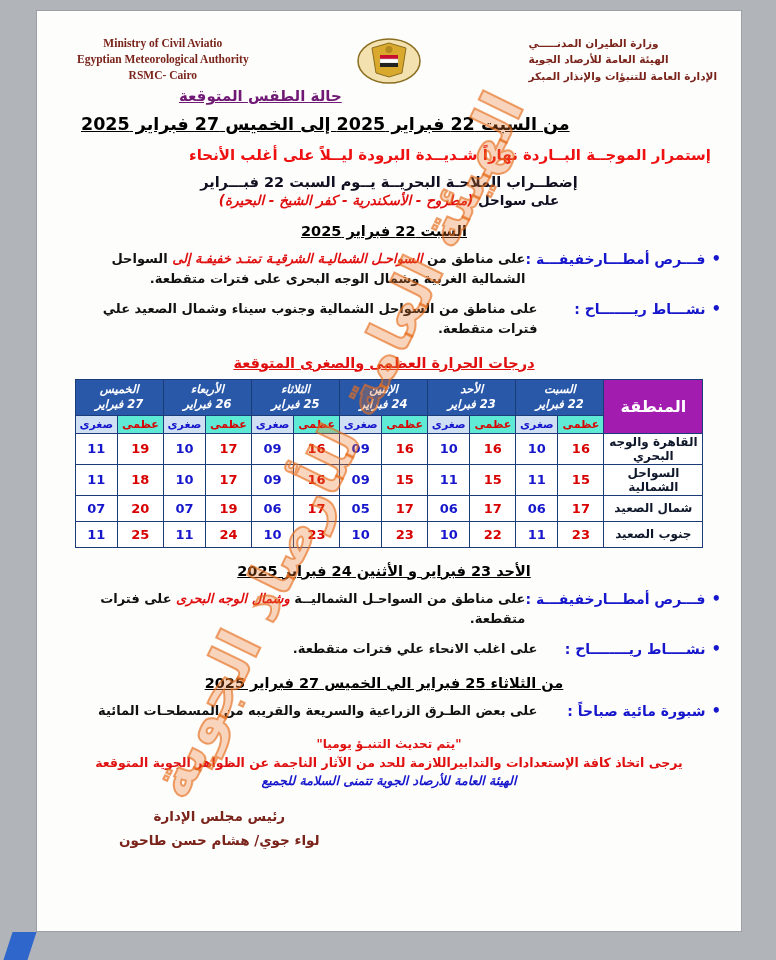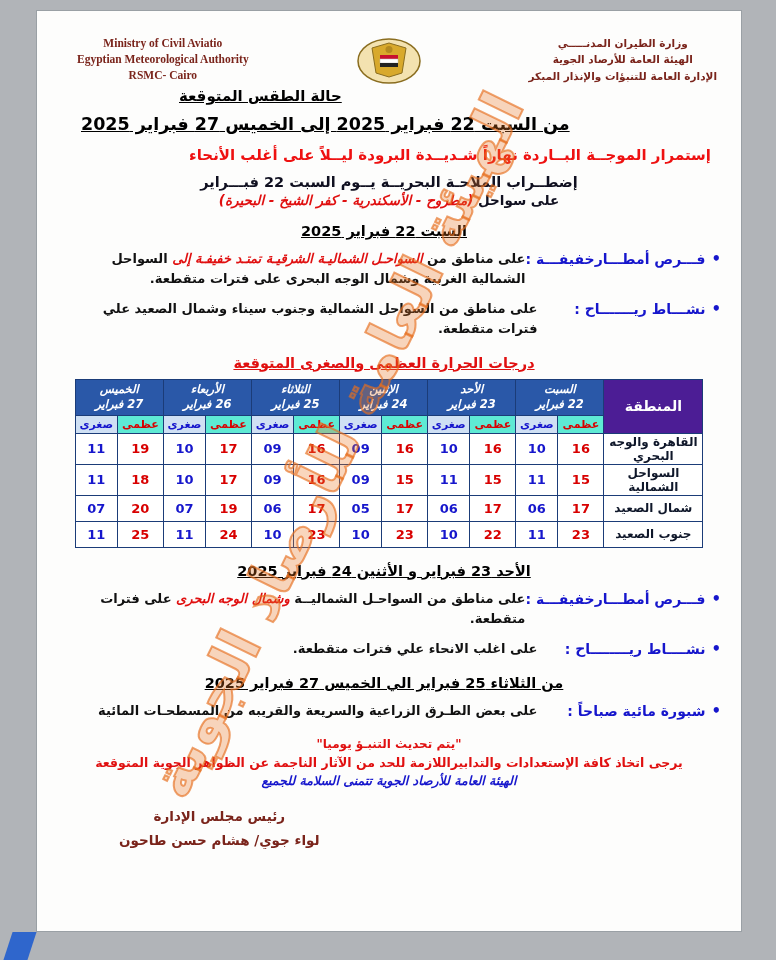--- a/index.html
+++ b/index.html
@@ -17,39 +17,39 @@
   .watermark {
     position:absolute; left:-160px; top:400px; width:920px;
     transform:rotate(-64deg); transform-origin:center;
     font-size:58px; font-weight:bold; letter-spacing:2px; white-space:nowrap;
     text-align:center; z-index:6; pointer-events:none;
     color:rgba(235,118,36,0.30); -webkit-text-stroke:2px rgba(230,110,30,0.65);
   }
   
   .hdr { display:flex; direction:ltr; justify-content:space-between; align-items:flex-start; padding:0 10px 0 26px; }
   .hdr-en { color:#7a241b; font-family:"Liberation Serif", serif; font-weight:bold; font-size:11.5px; text-align:center; line-height:1.4; }
-  .hdr-ar { color:#7a241b; font-weight:bold; font-size:10.5px; text-align:center; line-height:1.55; direction:rtl; }
+  .hdr-ar { color:#7a241b; font-weight:bold; font-size:10.5px; text-align:left; line-height:1.55; direction:rtl; }
   .logo { width:66px; height:48px; margin-top:2px; }
-  .title { margin-top:2px; text-align:left; padding-left:128px; font-size:15px; font-weight:bold; text-decoration:underline; color:#000000; }
+  .title { margin-top:2px; text-align:left; padding-left:128px; font-size:15px; font-weight:bold; text-decoration:underline; color:#701a75; }
   .subtitle { text-align:left; padding-left:30px; font-size:17.5px; font-weight:bold; text-decoration:underline; margin-top:9px; color:#000; }
   .cold { color:#ee1111; font-weight:bold; font-size:15px; text-align:right; padding:12px 16px 0 0; }
   .marine1 { text-align:center; font-weight:bold; font-size:14.5px; margin-top:10px; color:#101020; }
   .marine2 { text-align:center; font-weight:bold; font-size:13.5px; margin-top:2px; color:#101020; }
   .t-red { color:#e01010;font-style:italic; }
   .sec-h { font-size:14.5px; font-weight:bold; text-decoration:underline; text-align:center; padding-right:10px; margin-top:15px; color:#000; }
   .sec-h.red { color:#e01010; }
   .bullet { display:flex; align-items:flex-start; margin:10px 6px 0 6px; font-weight:bold; }
   .bmark { color:#1616cc; font-size:15px; padding-left:6px; line-height:1.4; }
   .blabel-col { min-width:168px; color:#1616cc; font-size:14px; text-align:right; line-height:1.45; }
   .bsub { color:#e01010; font-size:13px; }
   .btext { flex:1; font-size:13px; color:#111; text-align:right; padding-left:26px; line-height:1.55; }
   
   table.temps { width:93%; margin:8px auto 0 auto; border-collapse:collapse; font-weight:bold; background:#fff; position:relative; z-index:3; }
   table.temps th, table.temps td { border:1px solid #1b3c78; text-align:center; }
-  .region-h { background:#4c1d95; color:#fff; font-size:14px; width:94px; padding:2px; }
+  .region-h { background:#a21caf; color:#fff; font-size:16px; width:94px; padding:2px; }
   .day-h { background:#2a58a8; color:#fff; font-size:11.5px; font-style:italic; padding:2px 0; line-height:1.35; }
   .max-h { color:#d80000; background:#5eead4; font-size:11px; padding:2px 0; }
   .min-h { color:#1616cc; background:#cfe0f4; font-size:11px; padding:2px 0; }
   .vmax { color:#d80000; font-size:13px; height:23px; }
   .vmin { color:#1616cc; font-size:13px; height:23px; }
   .region { font-size:12px; color:#0f172a; padding:1px 3px; }
   
   .fquote  { text-align:center; color:#e01010; font-weight:bold; font-size:12px;   margin-top:15px; }
   .fadvice { text-align:center; color:#e01010; font-weight:bold; font-size:12.5px; margin-top:4px; }
   .fwish   { text-align:center; color:#1616cc; font-weight:bold; font-size:12.5px; margin-top:3px;font-style:italic; }

